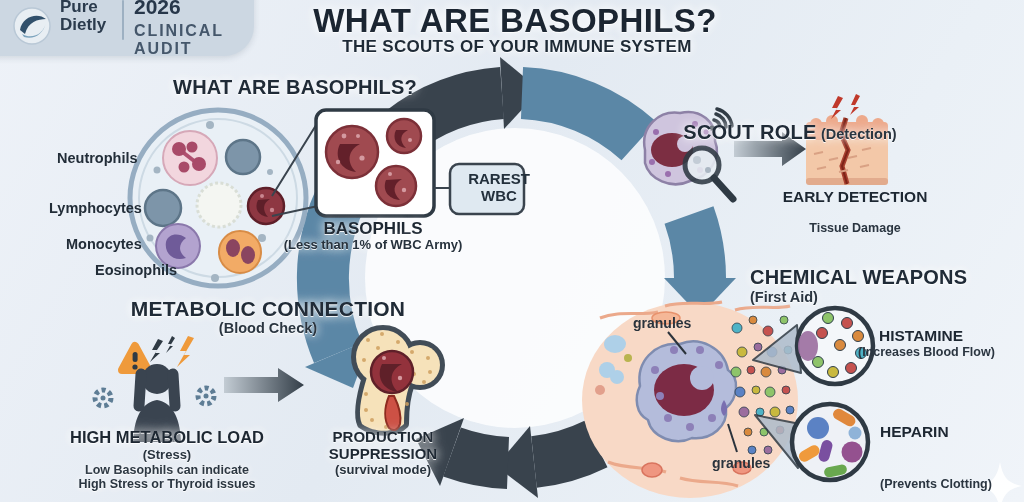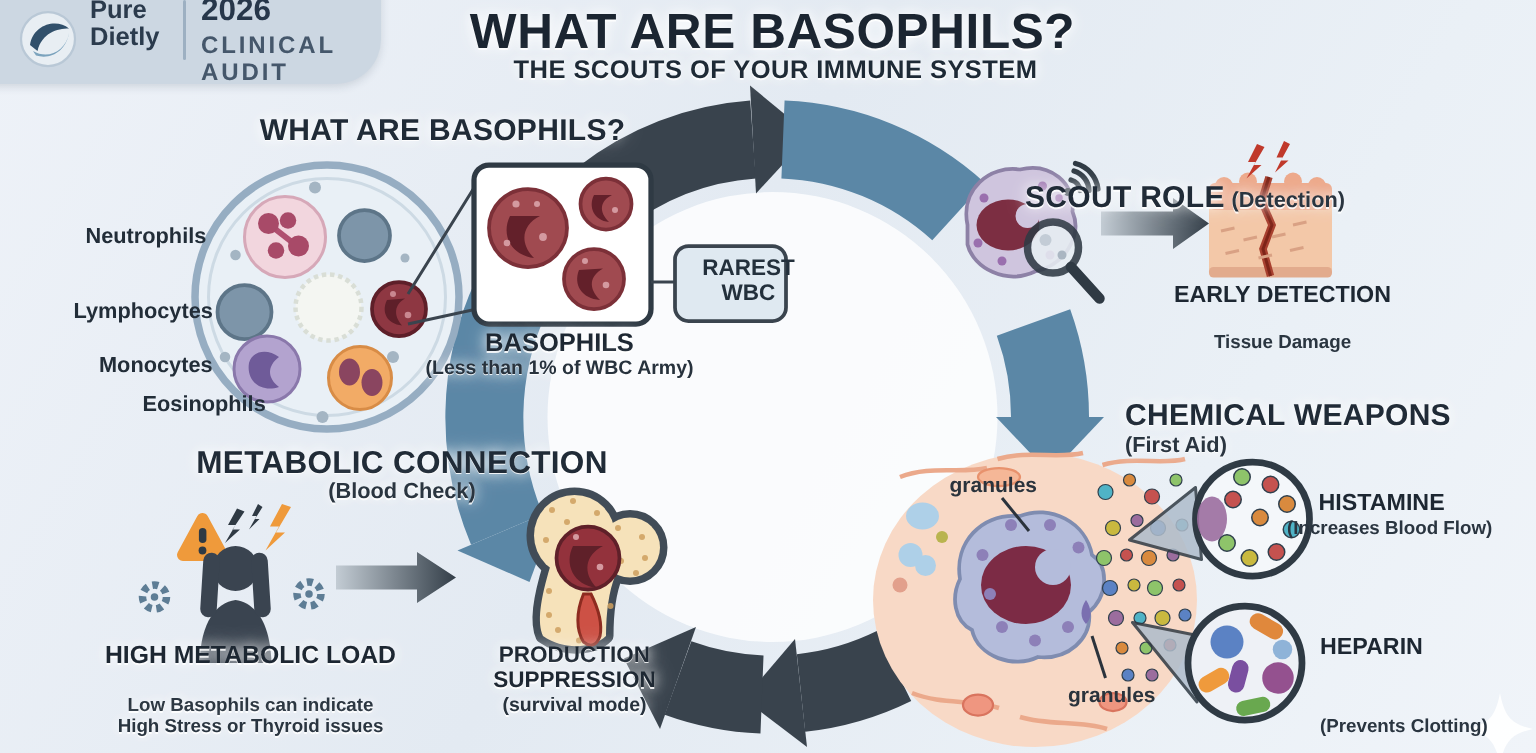--- a/index.html
+++ b/index.html
@@ -357,20 +357,21 @@
   <div class="abs gran-label" style="left:633px;top:315px;">granules</div>
   <div class="abs gran-label" style="left:712px;top:455px;">granules</div>
   <div class="abs cap-t" style="left:879px;top:327px;">HISTAMINE</div>
   <div class="abs cap-b" style="left:858px;top:345px;">(Increases Blood Flow)</div>
   <div class="abs cap-t" style="left:880px;top:423px;">HEPARIN</div>
   <div class="abs cap-b" style="left:880px;top:441px;margin-top:36px;">(Prevents Clotting)</div>
 
   <div class="abs ctr sec-h glow" style="left:128px;top:297px;width:280px;font-size:21px;">METABOLIC CONNECTION</div>
   <div class="abs ctr sec-q glow" style="left:128px;top:320px;width:280px;">(Blood Check)</div>
   <div class="abs ctr cap-t glow" style="left:62px;top:428px;width:210px;font-size:16.5px;">HIGH METABOLIC LOAD</div>
+  <div class="abs ctr cap-s glow" style="left:62px;top:447px;width:210px;">(Stress)</div>
   <div class="abs ctr glow" style="left:303px;top:428px;width:160px;">
     <div class="cap-t" style="font-size:15px;">PRODUCTION</div>
     <div class="cap-t" style="font-size:15px;">SUPPRESSION</div>
     <div class="cap-s">(survival mode)</div>
   </div>
 
   <div class="abs ctr cap-b glow" style="left:47px;top:463px;width:240px;">
     <div>Low Basophils can indicate</div>
     <div>High Stress or Thyroid issues</div>
   </div>

